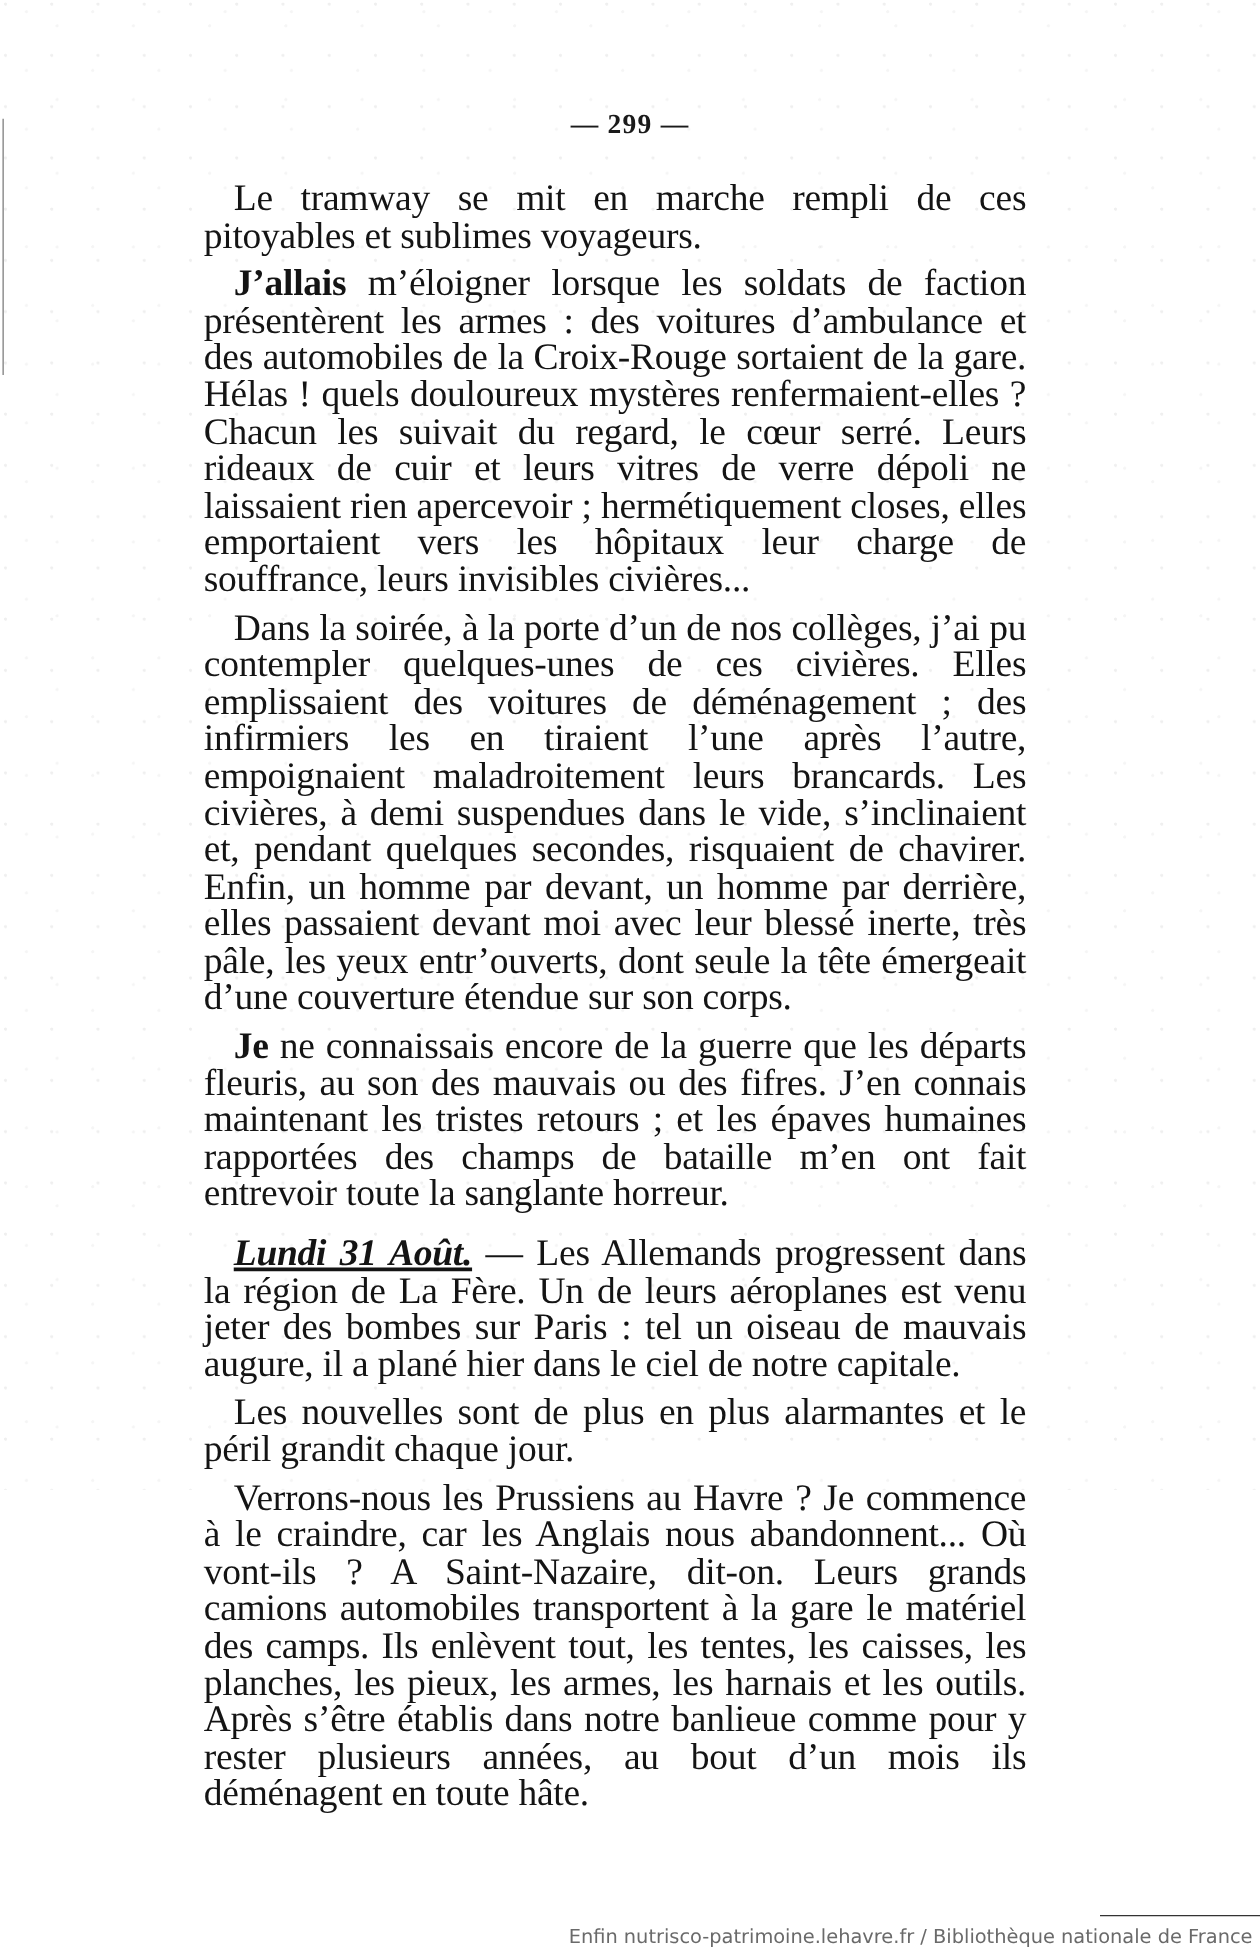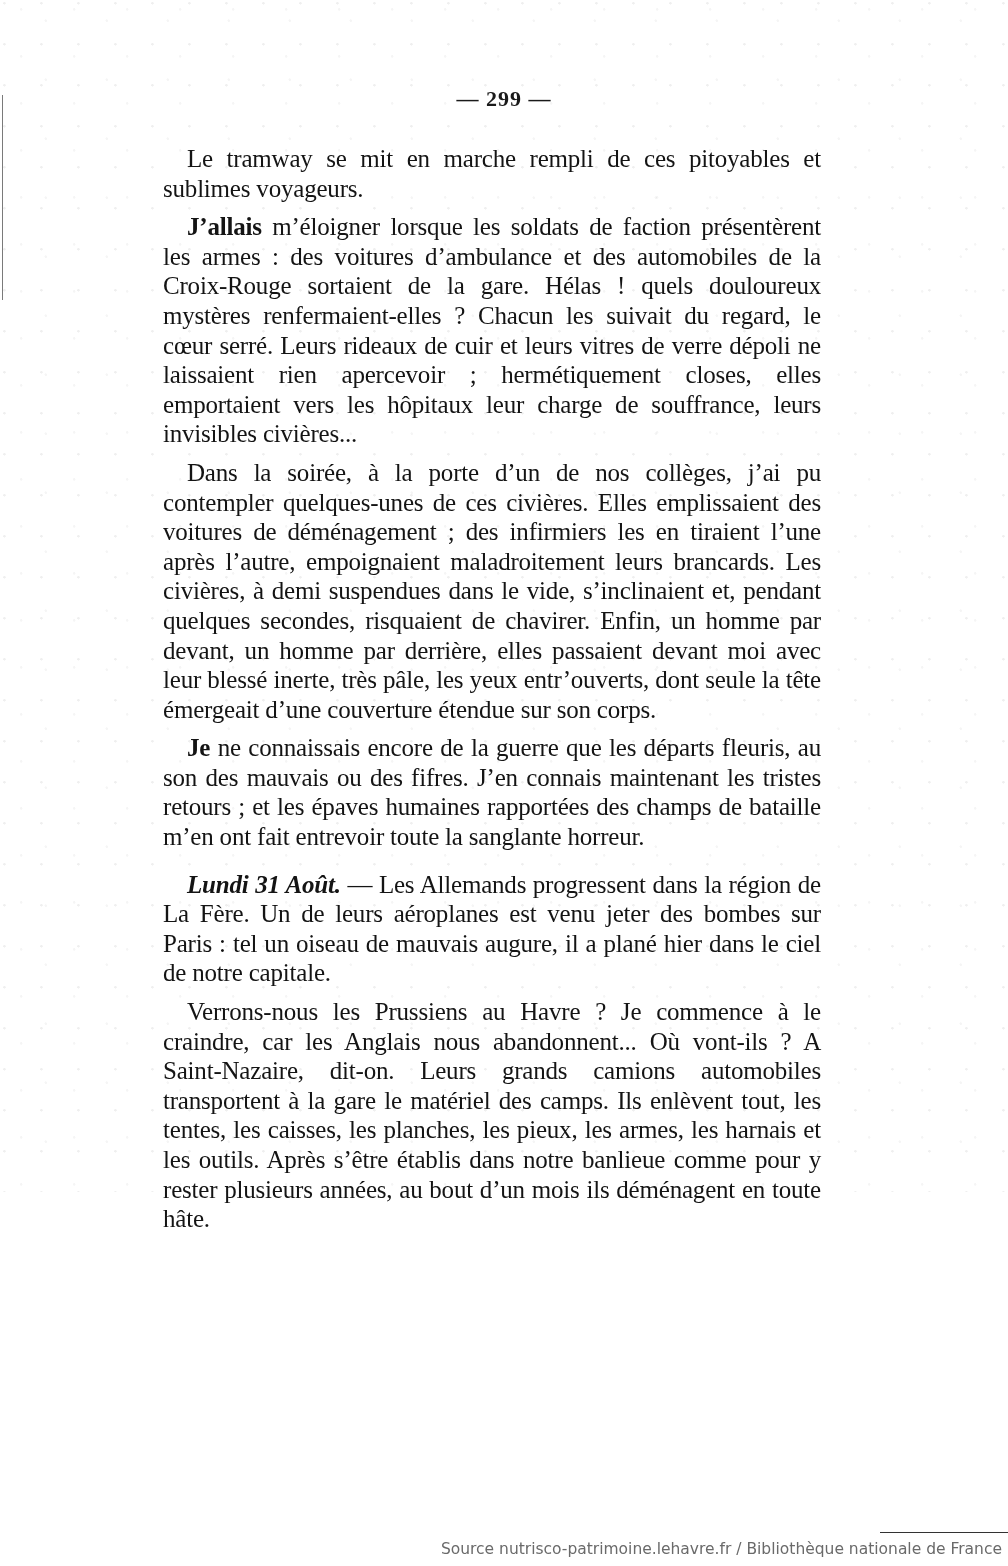--- a/index.html
+++ b/index.html
@@ -50,37 +50,38 @@
       font-size: 22px;
       font-weight: bold;
       letter-spacing: 1px;
       color: #1a1a1a;
     }
     .text-block {
       position: absolute;
       left: 163px;
       top: 144px;
       width: 658px;
-      font-size: 25px;
+      font-size: 30px;
       line-height: 29.6px;
       text-align: justify;
       letter-spacing: -0.2px;
     }
     .para {
       margin: 0 0 9px 0;
       text-indent: 24px;
       hyphens: none;
     }
     .para.lead-bold .lead {
       font-weight: bold;
       margin-top: 32px;
     }
     .date-lead {
       font-style: italic;
       font-weight: bold;
+      text-decoration: underline;
     }
     .footer-rule {
       position: absolute;
       left: 880px;
       top: 1532px;
       width: 128px;
       height: 1px;
       background: #333;
     }
     .source-credit {
@@ -112,19 +113,22 @@
     <p class="para">
       <span>Dans la soirée, à la porte d’un de nos collèges, j’ai pu contempler quelques-unes de ces civières. Elles emplissaient des voitures de déménagement ; des infirmiers les en tiraient l’une après l’autre, empoignaient maladroitement leurs brancards. Les civières, à demi suspendues dans le vide, s’inclinaient et, pendant quelques secondes, risquaient de chavirer. Enfin, un homme par devant, un homme par derrière, elles passaient devant moi avec leur blessé inerte, très pâle, les yeux entr’ouverts, dont seule la tête émergeait d’une couverture étendue sur son corps.</span>
     </p>
     <p class="para lead-bold">
       <span class="lead">Je</span><span> ne connaissais encore de la guerre que les départs fleuris, au son des mauvais ou des fifres. J’en connais maintenant les tristes retours ; et les épaves humaines rapportées des champs de bataille m’en ont fait entrevoir toute la sanglante horreur.</span>
     </p>
     <p class="para" style="margin-top:18px;">
       <span class="date-lead">Lundi 31 Août.</span><span> — Les Allemands progressent dans la région de La Fère. Un de leurs aéroplanes est venu jeter des bombes sur Paris : tel un oiseau de mauvais augure, il a plané hier dans le ciel de notre capitale.</span>
     </p>
     <p class="para">
+      <span>Les nouvelles sont de plus en plus alarmantes et le péril grandit chaque jour.</span>
+    </p>
+    <p class="para">
       <span>Verrons-nous les Prussiens au Havre ? Je commence à le craindre, car les Anglais nous abandonnent... Où vont-ils ? A Saint-Nazaire, dit-on. Leurs grands camions automobiles transportent à la gare le matériel des camps. Ils enlèvent tout, les tentes, les caisses, les planches, les pieux, les armes, les harnais et les outils. Après s’être établis dans notre banlieue comme pour y rester plusieurs années, au bout d’un mois ils déménagent en toute hâte.</span>
     </p>
   </div>
 
   <div class="footer-rule"></div>
-  <div class="source-credit">Source nutrisco-patrimoine.lehavre.fr / Bibliothèque nationale de France</div>
+  <div class="source-credit">Enfin nutrisco-patrimoine.lehavre.fr / Bibliothèque nationale de France</div>
 </div>
 
 </body></html>

